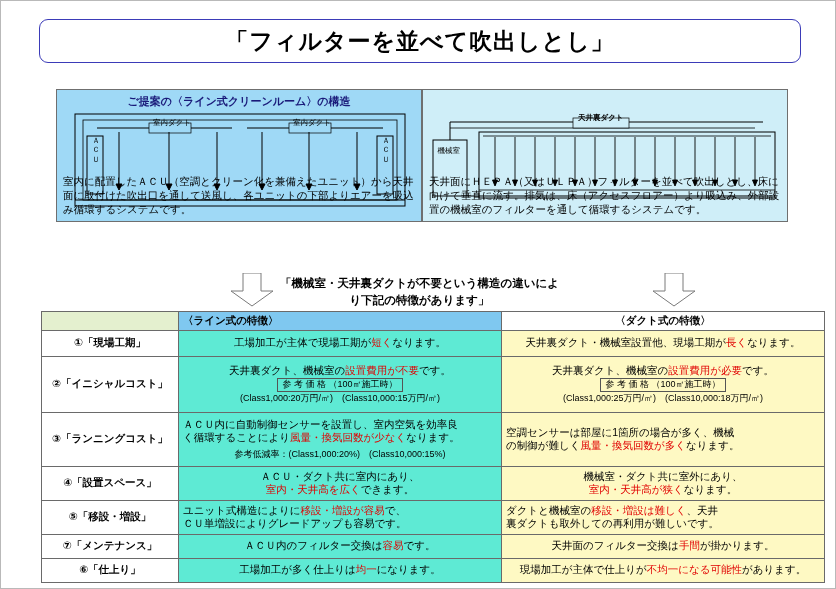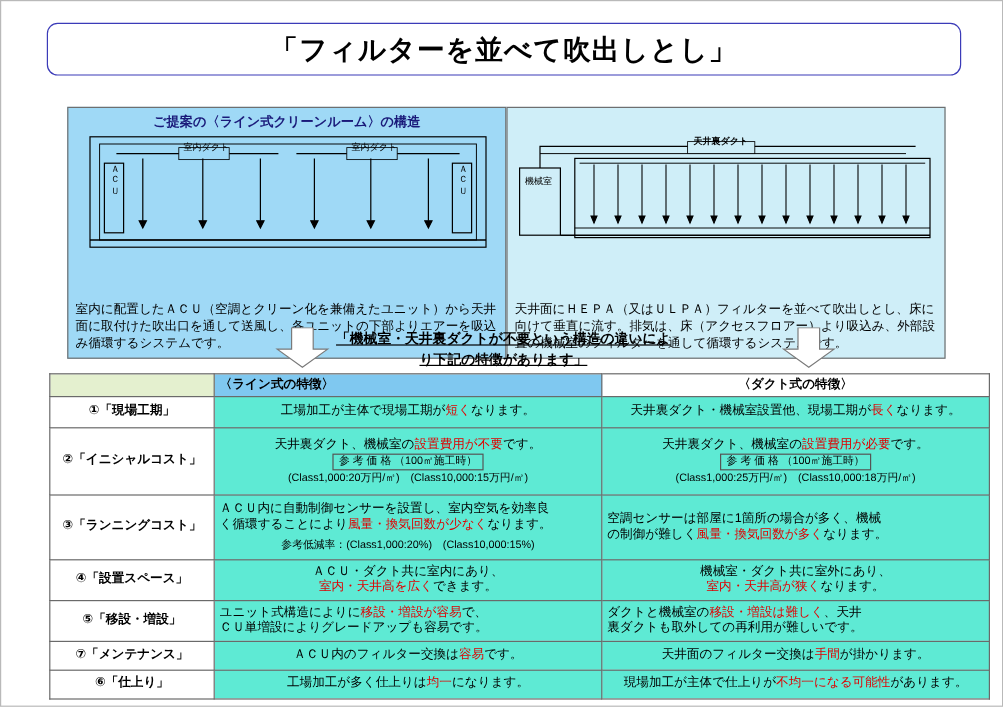--- a/index.html
+++ b/index.html
@@ -21,42 +21,41 @@
     position:absolute;left:38px;top:18px;width:760px;height:42px;
     border:1px solid #3b3bb8;border-radius:9px;
     background:#ffffff;
     display:flex;align-items:center;justify-content:center;
   }
   .title-text{
     font-size:23px;font-weight:bold;color:#000;letter-spacing:1px;
   }
   
   .panel{
-    position:absolute;top:88px;height:210px;
+    position:absolute;top:88px;height:133px;
     border:1px solid #6f6f6f;
     box-sizing:border-box;
   }
   .panel-left{left:55px;width:366px;background:#9fd9f6;}
   .panel-right{left:421px;width:366px;background:#cfeef8;}
   .panel-head{
     text-align:center;font-size:11px;font-weight:bold;color:#1a1a7a;
     padding-top:4px;letter-spacing:0px;
   }
   .panel-head.right{color:#1a1a7a;}
   .panel-desc{
     position:absolute;left:6px;right:6px;bottom:4px;
     font-size:10.5px;line-height:1.33;color:#000;
   }
   .svgwrap{position:absolute;left:0;top:16px;width:100%;height:100px;}
   
   .mid-note{
     position:absolute;left:276px;top:274px;width:285px;height:36px;
     text-align:center;font-size:11.5px;font-weight:bold;color:#000;
     line-height:1.45;
-    text-decoration:underline;
   }
   .arrow{position:absolute;top:272px;width:46px;height:34px;}
   .arrow-left{left:228px;}
   .arrow-right{left:650px;}
   
   table.main{
     position:absolute;left:40px;top:310px;width:756px;
     border-collapse:collapse;
     table-layout:fixed;
   }
@@ -69,21 +68,21 @@
   }
   .col-item{width:128px;background:#ffffff;text-align:center;font-weight:bold;font-size:11.5px;}
   .col-line{width:314px;background:#bfe3f7;text-align:left;}
   .col-duct{width:314px;background:#ffffff;text-align:center;}
   thead .col-item{background:#e4f0cf;}
   thead .col-line{background:#7fc8f0;font-weight:bold;font-size:11.5px;}
   thead .col-duct{background:#ffffff;font-weight:bold;font-size:11.5px;}
   .red{color:#e00000;}
   .sub{font-size:9px;}
   .cell-line{background:#5eead4;}
-  .cell-duct{background:#5eead4;}
+  .cell-duct{background:#fef9c3;}
   .tcell p{margin:0;}
   .center{text-align:center;}
   .left{text-align:left;}
   .ref-box{
     display:inline-block;border:1px solid #555;padding:0 4px;margin:1px 0;
     font-size:9px;background:transparent;
   }
 </style>
 </head>
 <body>

